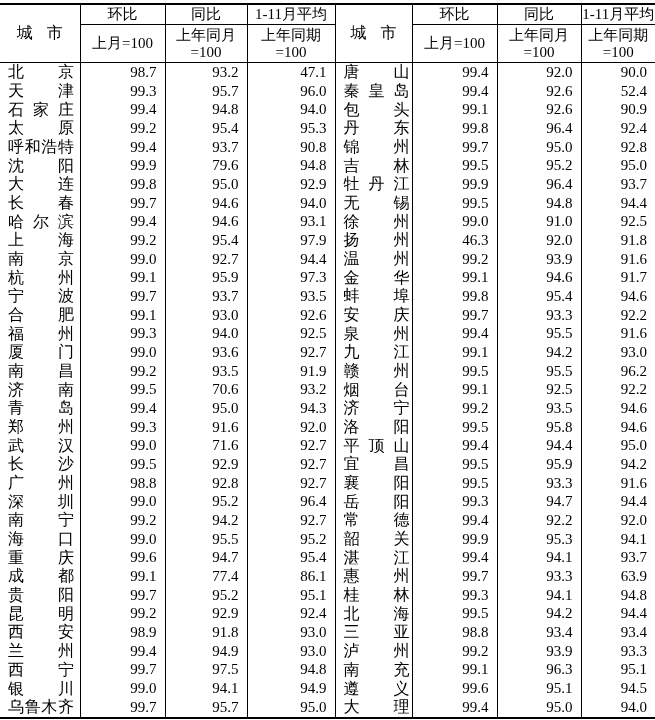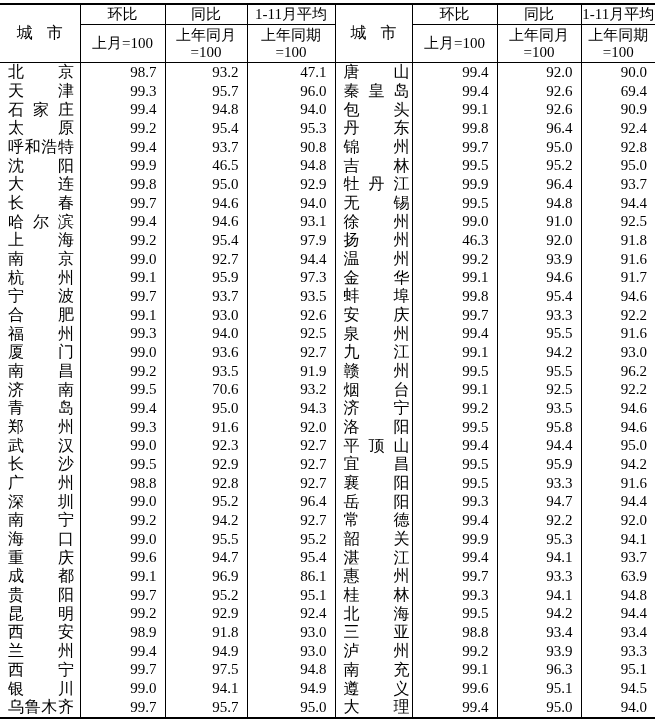--- a/index.html
+++ b/index.html
@@ -163,21 +163,21 @@
           <td class="num">96.0</td>
           <td class="">
             <div class="city">
               <span>秦</span>
               <span>皇</span>
               <span>岛</span>
             </div>
           </td>
           <td class="num">99.4</td>
           <td class="num">92.6</td>
-          <td class="num">69.4</td>
+          <td class="num">52.4</td>
         </tr>
         <tr>
           <td class="no-bl">
             <div class="city">
               <span>石</span>
               <span>家</span>
               <span>庄</span>
             </div>
           </td>
           <td class="num">99.4</td>
@@ -236,21 +236,21 @@
           <td class="num">92.8</td>
         </tr>
         <tr>
           <td class="no-bl">
             <div class="city">
               <span>沈</span>
               <span>阳</span>
             </div>
           </td>
           <td class="num">99.9</td>
-          <td class="num">46.5</td>
+          <td class="num">79.6</td>
           <td class="num">94.8</td>
           <td class="">
             <div class="city">
               <span>吉</span>
               <span>林</span>
             </div>
           </td>
           <td class="num">99.5</td>
           <td class="num">95.2</td>
           <td class="num">95.0</td>
@@ -538,21 +538,21 @@
           <td class="num">94.6</td>
         </tr>
         <tr>
           <td class="no-bl">
             <div class="city">
               <span>武</span>
               <span>汉</span>
             </div>
           </td>
           <td class="num">99.0</td>
-          <td class="num">92.3</td>
+          <td class="num">71.6</td>
           <td class="num">92.7</td>
           <td class="">
             <div class="city">
               <span>平</span>
               <span>顶</span>
               <span>山</span>
             </div>
           </td>
           <td class="num">99.4</td>
           <td class="num">94.4</td>
@@ -679,21 +679,21 @@
           <td class="num">93.7</td>
         </tr>
         <tr>
           <td class="no-bl">
             <div class="city">
               <span>成</span>
               <span>都</span>
             </div>
           </td>
           <td class="num">99.1</td>
-          <td class="num">96.9</td>
+          <td class="num">77.4</td>
           <td class="num">86.1</td>
           <td class="">
             <div class="city">
               <span>惠</span>
               <span>州</span>
             </div>
           </td>
           <td class="num">99.7</td>
           <td class="num">93.3</td>
           <td class="num">63.9</td>

